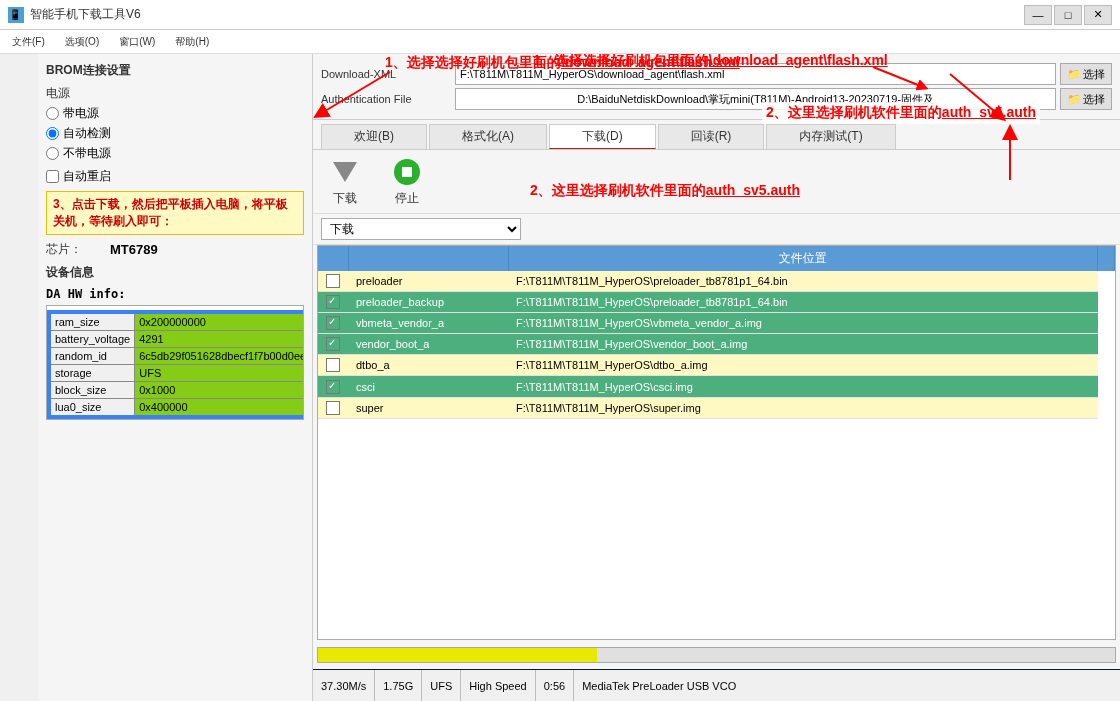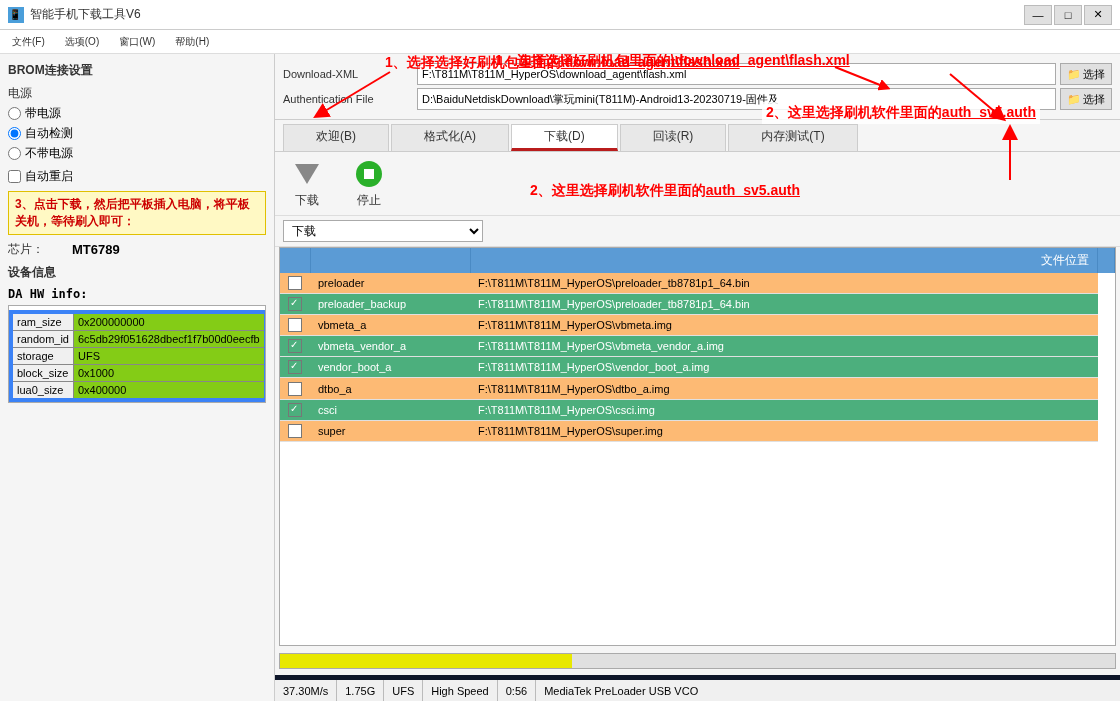--- a/index.html
+++ b/index.html
@@ -64,20 +64,21 @@
       padding: 2px 8px;
       cursor: pointer;
       font-size: 10px;
       color: #333;
     }
 
     
     .main-content {
       display: flex;
       height: calc(701px - 54px);
+      margin-left: 38px;
     }
 
     
     .left-panel {
       width: 275px;
       background: #f5f5f5;
       border-right: 1px solid #ccc;
       padding: 8px;
       flex-shrink: 0;
       overflow: hidden;
@@ -203,21 +204,21 @@
       border: 1px solid #ccc;
       border-bottom: none;
       background: #e8e8e8;
       cursor: pointer;
       font-size: 12px;
       color: #333;
       margin-right: 2px;
     }
     .tab.active {
       background: #fff;
-      border-bottom: 3px solid #b91c1c;
+      border-bottom: 1px solid #b91c1c;
       z-index: 1;
     }
 
     
     .toolbar {
       display: flex;
       align-items: center;
       padding: 6px 16px;
       background: #f5f5f5;
       gap: 30px;
@@ -288,31 +289,31 @@
     .file-table {
       width: 100%;
       border-collapse: collapse;
     }
     .file-table thead tr {
       background: #5b9bd5;
       color: white;
     }
     .file-table th {
       padding: 4px 8px;
-      text-align: right;
+      text-align: center;
       font-size: 12px;
       font-weight: normal;
       border-right: 1px solid #4a8ac4;
     }
     .file-table td {
       padding: 3px 8px;
       font-size: 11px;
       border-bottom: 1px solid #e0e0e0;
     }
-    .file-table tbody tr.normal { background: #fdba74; }
+    .file-table tbody tr.normal { background: #fef9c3; }
     .file-table tbody tr.highlighted { background: #4caf7d; color: white; }
     .file-table .col-check { width: 30px; text-align: center; }
     .file-table .col-name { width: 160px; }
     .file-table .col-path { flex: 1; }
 
     
     .file-table-container::-webkit-scrollbar { width: 14px; }
     .file-table-container::-webkit-scrollbar-track { background: #f0f0f0; border: 1px solid #ccc; }
     .file-table-container::-webkit-scrollbar-thumb { background: #c0c0c0; border: 1px solid #aaa; }
 
@@ -333,23 +334,23 @@
       background: #e8e800;
     }
     .progress-label {
       text-align: center;
       font-size: 11px;
       color: #333;
     }
 
     
     .status-bar {
-      height: 26px;
+      height: 32px;
       background: #f0f0f0;
-      border-top: 5px solid #0f172a;
+      border-top: 1px solid #0f172a;
       display: flex;
       align-items: center;
       font-size: 11px;
     }
     .status-cell {
       padding: 0 8px;
       border-right: 1px solid #bbb;
       height: 100%;
       display: flex;
       align-items: center;
@@ -451,20 +452,24 @@
 
     <div class="device-info-section">
       <div class="section-title">设备信息</div>
       <div class="da-header">DA HW info:</div>
       <div class="device-info-scroll">
         <table class="da-table">
           <tbody id="da-table-body">
               <tr>
                 <td>ram_size</td>
                 <td>0x200000000</td>
+              </tr>
+              <tr>
+                <td>battery_voltage</td>
+                <td>4291</td>
               </tr>
               <tr>
                 <td>random_id</td>
                 <td>6c5db29f051628dbecf1f7b00d0eecfb</td>
               </tr>
               <tr>
                 <td>storage</td>
                 <td>UFS</td>
               </tr>
               <tr>
@@ -501,21 +506,21 @@
       <div class="form-row">
         <span class="form-label">Download-XML</span>
         <input class="form-input" type="text" style="flex: 1 1 0%;" value="F:\T811M\T811M_HyperOS\download_agent\flash.xml">
         <button class="btn-select">
           <span>📁</span>
           <span>选择</span>
         </button>
       </div>
       <div class="form-row">
         <span class="form-label">Authentication File</span>
-        <input class="form-input" type="text" style="flex: 1 1 0%;" value="D:\BaiduNetdiskDownload\掌玩mini(T811M)-Android13-20230719-固件及">
+        <input class="form-input" type="text" style="flex: 1 1 0%; text-align: center;" value="D:\BaiduNetdiskDownload\掌玩mini(T811M)-Android13-20230719-固件及">
         <button class="btn-select">
           <span>📁</span>
           <span>选择</span>
         </button>
       </div>
     </div>
 
     <div style="position:relative; height:0;">
       <div style="position:absolute; top:-18px; right:80px; z-index:20; pointer-events:none; font-size:14px; font-weight:bold; color:red; background:rgba(255,255,255,0.85); padding:2px 4px;">
         2、这里选择刷机软件里面的<span style="text-decoration:underline;">auth_sv5.auth</span>
@@ -566,25 +571,20 @@
         <tbody id="file-table-body">
         <tr class="normal">
     <td class="col-check"><div class="checkmark unchecked"></div></td>
     <td class="col-name">preloader</td>
     <td class="col-path">F:\T811M\T811M_HyperOS\preloader_tb8781p1_64.bin</td>
   </tr>
             <tr class="highlighted">
     <td class="col-check"><div class="checkmark checked"></div></td>
     <td class="col-name">preloader_backup</td>
     <td class="col-path">F:\T811M\T811M_HyperOS\preloader_tb8781p1_64.bin</td>
-  </tr>
-            <tr class="normal">
-    <td class="col-check"><div class="checkmark unchecked"></div></td>
-    <td class="col-name">vbmeta_a</td>
-    <td class="col-path">F:\T811M\T811M_HyperOS\vbmeta.img</td>
   </tr>
             <tr class="highlighted">
     <td class="col-check"><div class="checkmark checked"></div></td>
     <td class="col-name">vbmeta_vendor_a</td>
     <td class="col-path">F:\T811M\T811M_HyperOS\vbmeta_vendor_a.img</td>
   </tr>
             <tr class="highlighted">
     <td class="col-check"><div class="checkmark checked"></div></td>
     <td class="col-name">vendor_boot_a</td>
     <td class="col-path">F:\T811M\T811M_HyperOS\vendor_boot_a.img</td>

